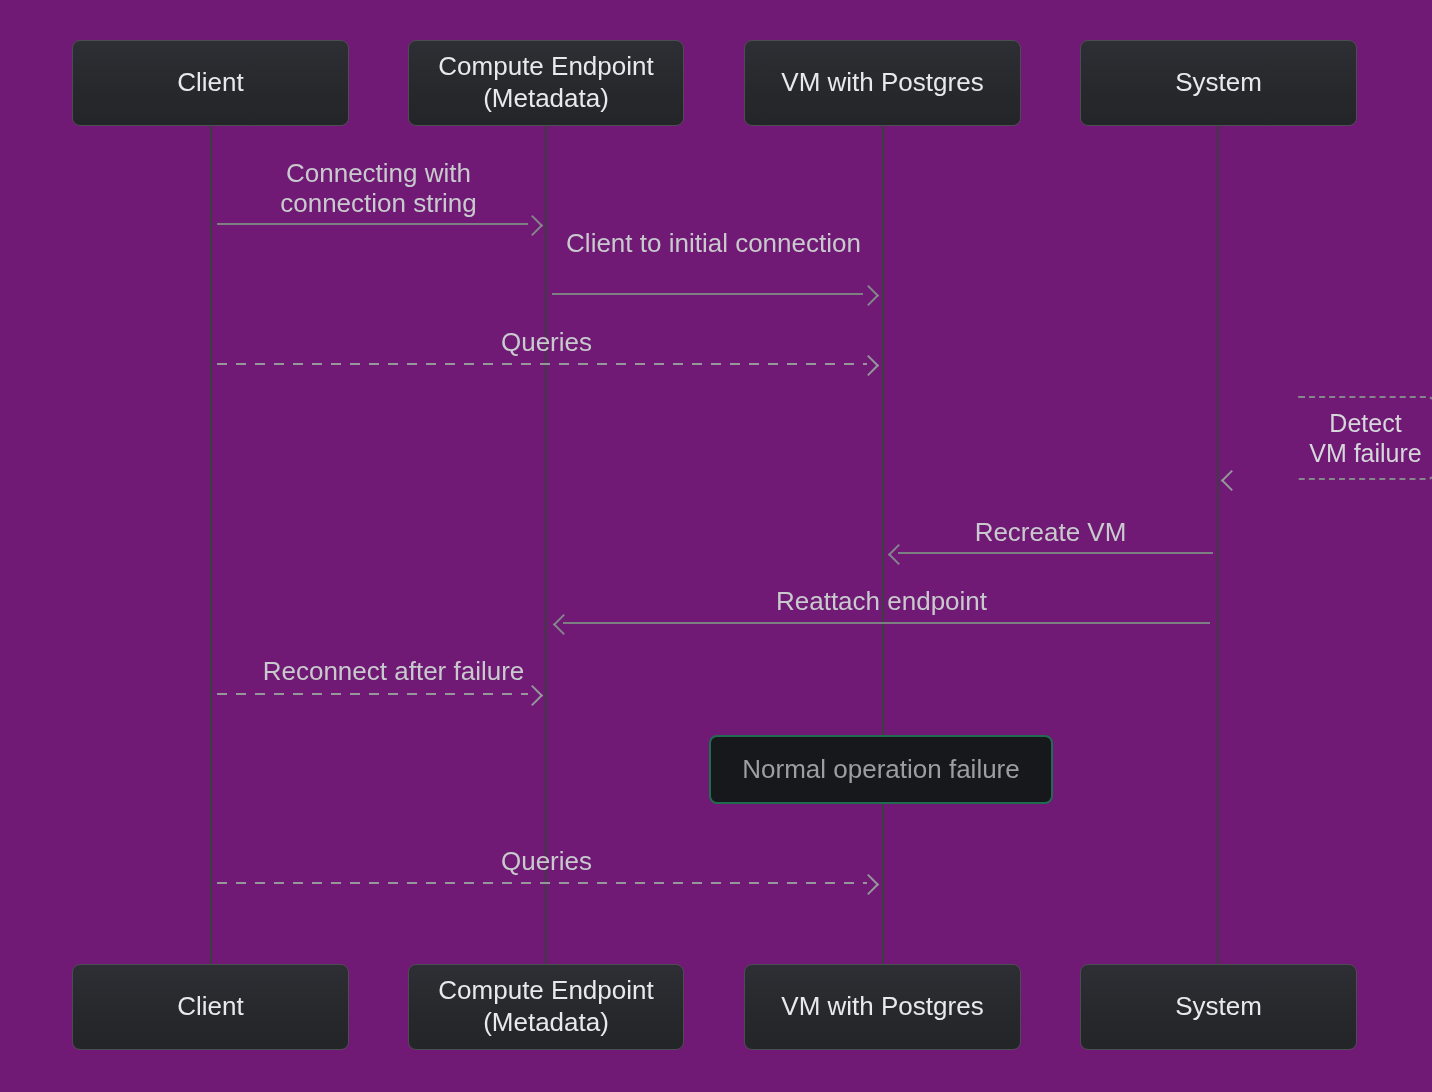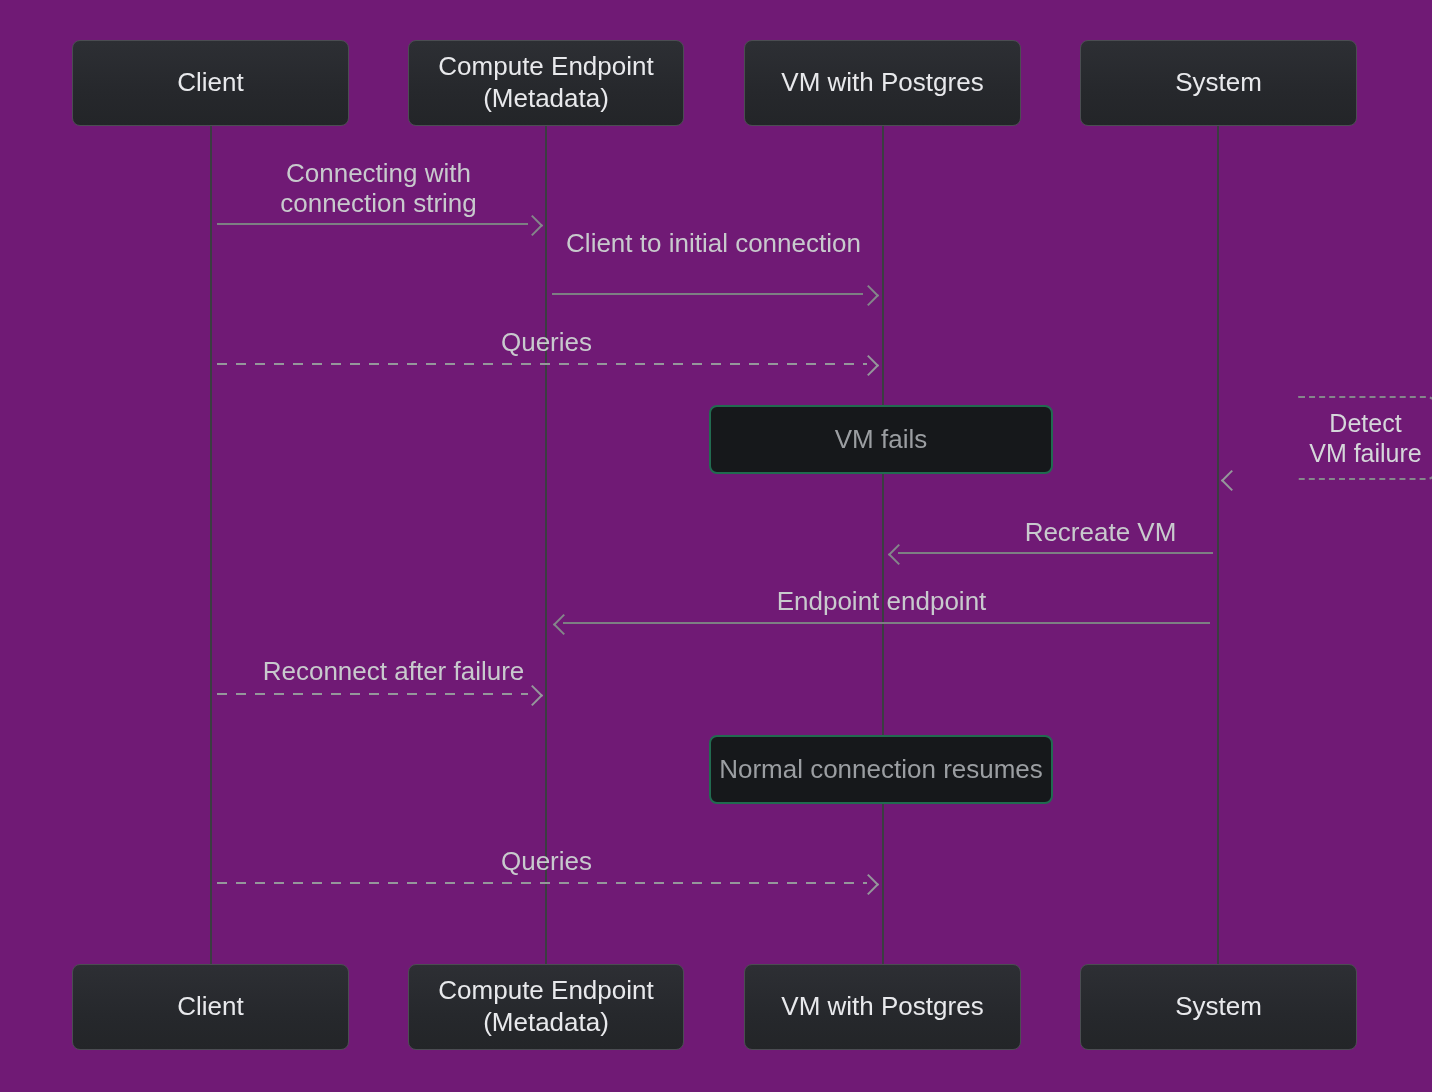--- a/index.html
+++ b/index.html
@@ -74,51 +74,48 @@
     <div class="line" style="left:552px;top:293px;width:311px"></div>
     <span class="chev r" style="left:861px;top:288px"></span>
   </div>
 
   <div>
     <div class="msg-label" style="left:399px;top:327px;width:295px">Queries</div>
     <div class="line dashed" style="left:217px;top:363px;width:650px"></div>
     <span class="chev r dash" style="left:861px;top:358px"></span>
   </div>
 
-  <div class="note" style="left:709px;top:405px;width:344px;height:69px">
-    <span>VM fails</span>
-  </div>
 
   <div>
     <div class="selfloop" style="left:1296px;top:396px;width:141px;height:84px">
       <div class="sl-label">Detect VM failure</div>
     </div>
     <span class="chev l dash" style="left:1224px;top:473px"></span>
   </div>
 
   <div>
-    <div class="msg-label" style="left:953px;top:517px;width:295px">Recreate VM</div>
+    <div class="msg-label" style="left:903px;top:517px;width:295px">Recreate VM</div>
     <div class="line" style="left:898px;top:552px;width:315px"></div>
     <span class="chev l" style="left:891px;top:547px"></span>
   </div>
 
   <div>
-    <div class="msg-label" style="left:734px;top:586px;width:295px">Endpoint endpoint</div>
+    <div class="msg-label" style="left:734px;top:586px;width:295px">Reattach endpoint</div>
     <div class="line" style="left:563px;top:622px;width:647px"></div>
     <span class="chev l" style="left:556px;top:617px"></span>
   </div>
 
   <div>
     <div class="msg-label" style="left:246px;top:656px;width:295px">Reconnect after failure</div>
     <div class="line dashed" style="left:217px;top:693px;width:311px"></div>
     <span class="chev r dash" style="left:525px;top:688px"></span>
   </div>
 
   <div class="note" style="left:709px;top:735px;width:344px;height:69px">
-    <span>Normal connection resumes</span>
+    <span>Normal operation failure</span>
   </div>
 
   <div>
     <div class="msg-label" style="left:399px;top:846px;width:295px">Queries</div>
     <div class="line dashed" style="left:217px;top:882px;width:650px"></div>
     <span class="chev r dash" style="left:861px;top:877px"></span>
   </div>
 
   <div class="actor" style="left:72px;top:964px;width:277px;height:86px">
       <span>Client</span>

